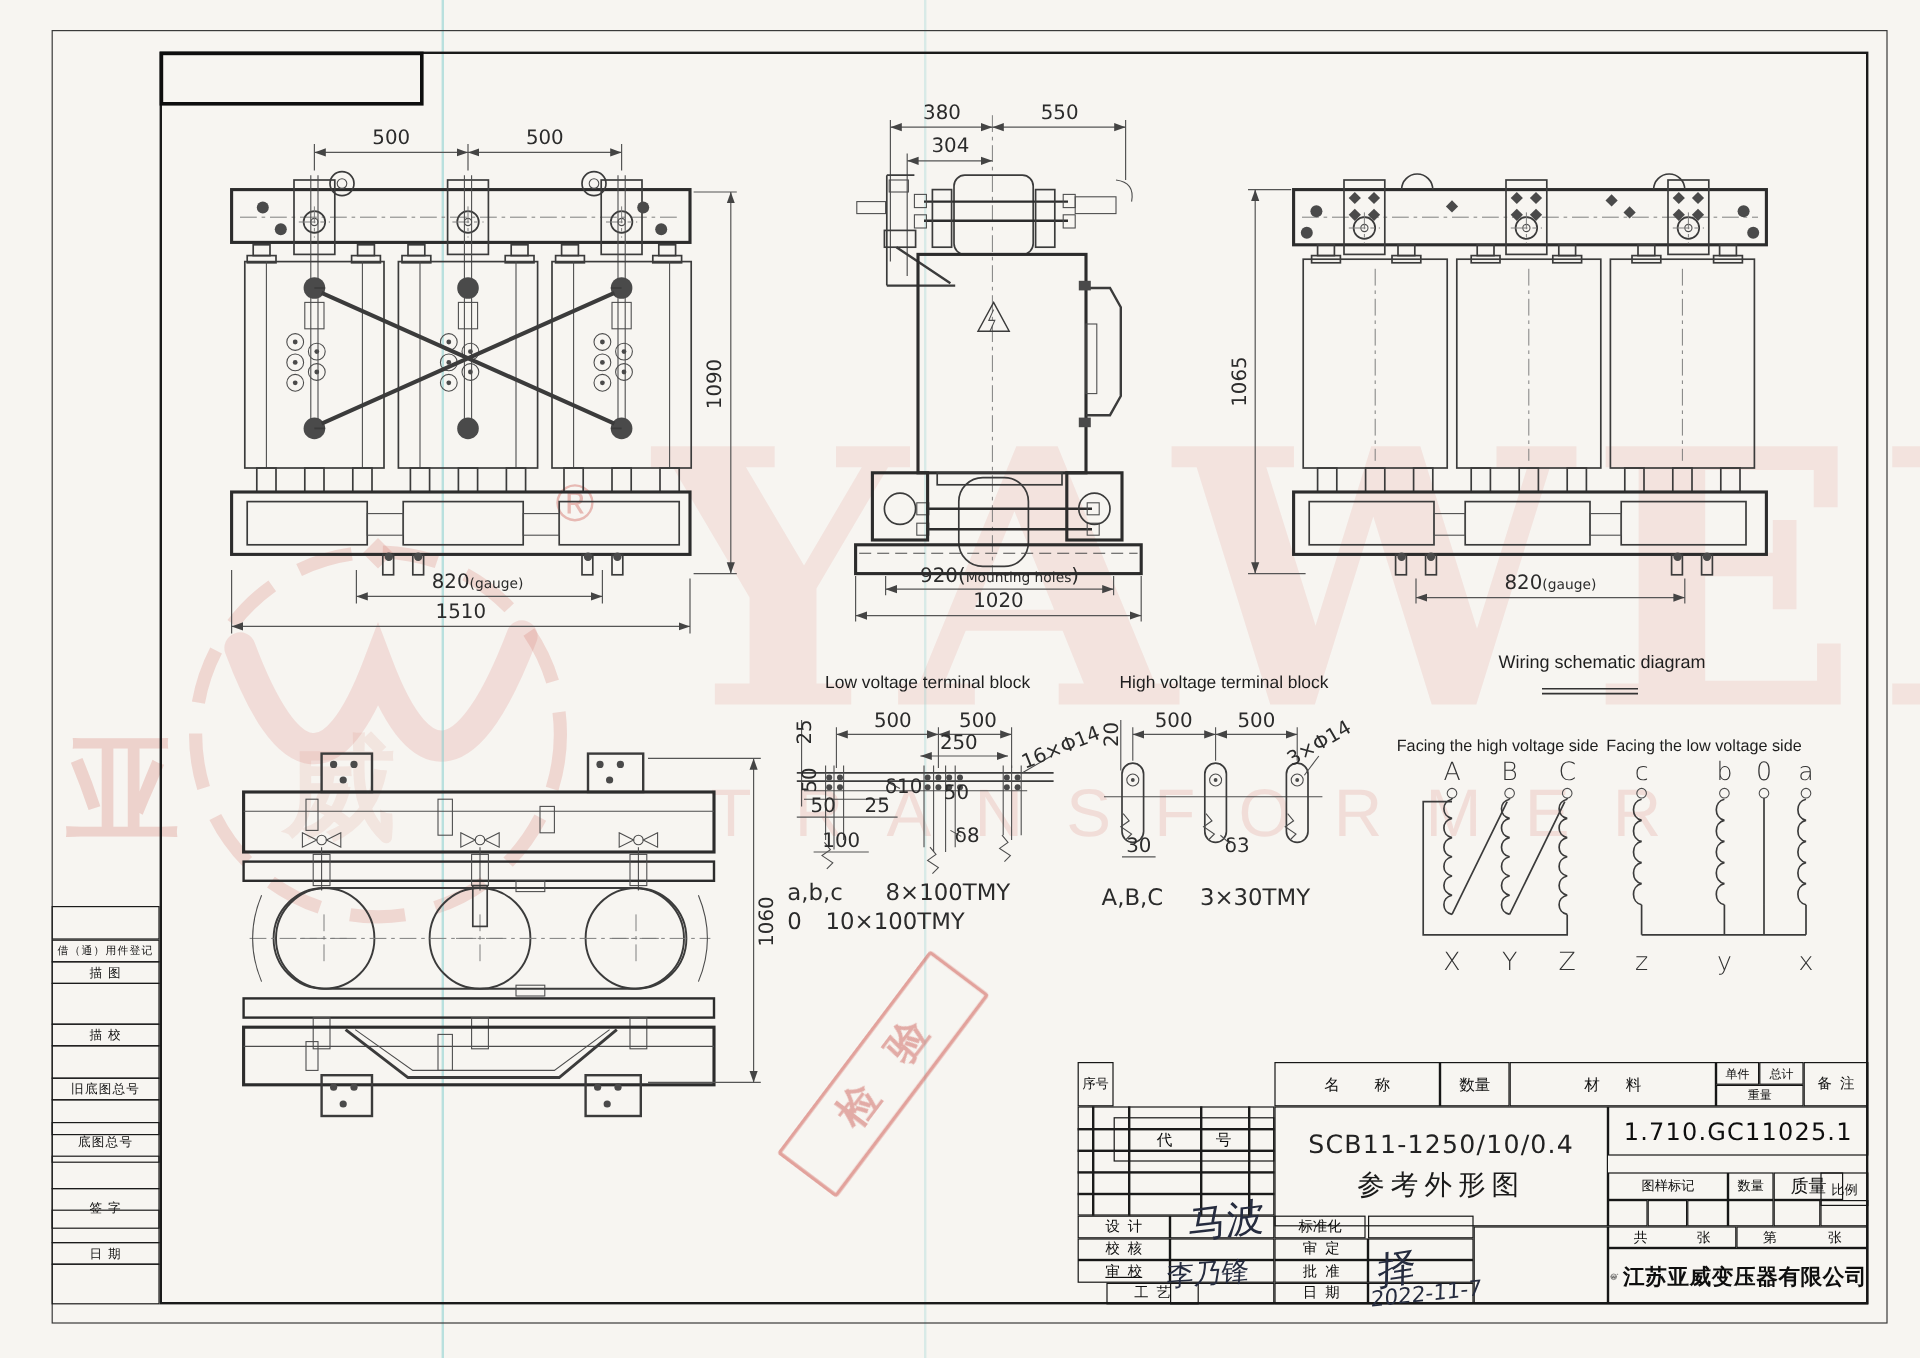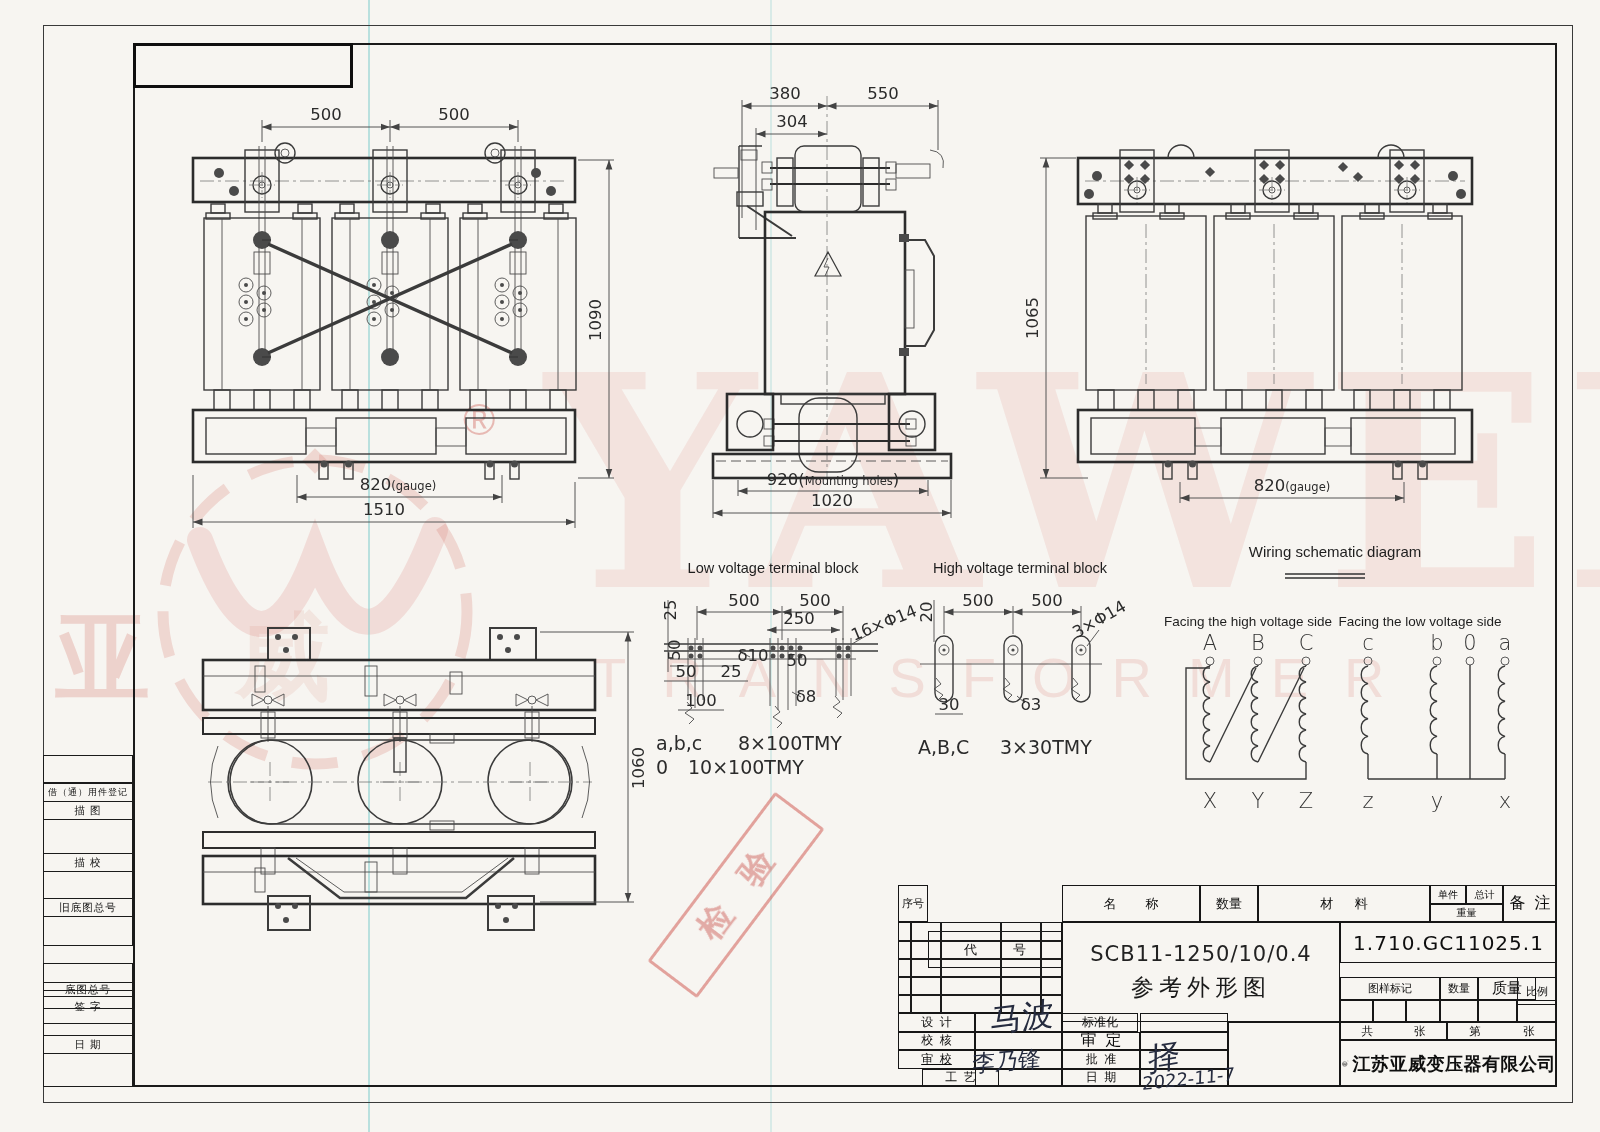--- a/index.html
+++ b/index.html
@@ -520,39 +520,39 @@
 
   <div>
     <div class="sb-cell" style="top:755px;height:28px;"></div>
     <div class="sb-cell" style="top:783px;height:19px;font-size:9px;">借（通）用件登记</div>
     <div class="sb-cell" style="top:801px;height:19px;">描  图</div>
     <div class="sb-cell" style="top:819px;height:35px;"></div>
     <div class="sb-cell" style="top:853px;height:19px;">描  校</div>
     <div class="sb-cell" style="top:871px;height:28px;"></div>
     <div class="sb-cell" style="top:898px;height:19px;">旧底图总号</div>
     <div class="sb-cell" style="top:916px;height:30px;"></div>
-    <div class="sb-cell" style="top:982px;height:15px;">底图总号</div>
+    <div class="sb-cell" style="top:935px;height:34px;">底图总号</div>
     <div class="sb-cell" style="top:963px;height:28px;"></div>
     <div class="sb-cell" style="top:990px;height:34px;">签  字</div>
     <div class="sb-cell" style="top:1008px;height:28px;"></div>
     <div class="sb-cell" style="top:1035px;height:19px;">日  期</div>
     <div class="sb-cell" style="top:1053px;height:34px;"></div>
   </div>
 
   <div>
 
     <div class="cell" style="left:898px;top:885px;width:30px;height:37px;font-size:11px;">序号</div>
     <div class="cell" style="left:928px;top:885px;width:134px;height:37px;font-size:13px;margin-top:46px;">代          号</div>
     <div class="cell" style="left:1062px;top:885px;width:138px;height:37px;font-size:13px;">名        称</div>
     <div class="cell" style="left:1200px;top:885px;width:58px;height:37px;font-size:13px;">数量</div>
     <div class="cell" style="left:1258px;top:885px;width:172px;height:37px;font-size:13px;">材      料</div>
     <div class="cell" style="left:1430px;top:885px;width:36px;height:19px;font-size:10px;">单件</div>
     <div class="cell" style="left:1466px;top:885px;width:37px;height:19px;font-size:10px;">总计</div>
     <div class="cell" style="left:1430px;top:904px;width:73px;height:18px;font-size:10px;">重量</div>
-    <div class="cell" style="left:1503px;top:885px;width:54px;height:37px;font-size:16px;">备  注</div>
+    <div class="cell" style="left:1503px;top:885px;width:54px;height:37px;font-size:12px;">备  注</div>
 
     <div class="cell" style="left:898px;top:922px;width:164px;height:91px;"></div>
     <div class="gline" style="left:898px;top:940px;width:164px;height:1.5px;"></div>
     <div class="gline" style="left:898px;top:958px;width:164px;height:1.5px;"></div>
     <div class="gline" style="left:898px;top:976px;width:164px;height:1.5px;"></div>
     <div class="gline" style="left:898px;top:994px;width:164px;height:1.5px;"></div>
     <div class="gline" style="left:910px;top:922px;width:1.5px;height:91px;"></div>
     <div class="gline" style="left:940px;top:922px;width:1.5px;height:91px;"></div>
     <div class="gline" style="left:1000px;top:922px;width:1.5px;height:91px;"></div>
     <div class="gline" style="left:1040px;top:922px;width:1.5px;height:91px;"></div>
@@ -593,21 +593,21 @@
       </svg>
       <span style="font-size:18px;font-weight:bold;letter-spacing:0.5px;">江苏亚威变压器有限公司</span>
     </div>
 
     <div class="cell" style="left:898px;top:1013px;width:77px;height:18.5px;font-size:12px;">设  计</div>
     <div class="cell" style="left:975px;top:1013px;width:87px;height:18.5px;"></div>
     <div class="cell" style="left:1062px;top:1013px;width:76px;height:18.5px;font-size:12px;">标准化</div>
     <div class="cell" style="left:1140px;top:1013px;width:88px;height:18.5px;"></div>
     <div class="cell" style="left:898px;top:1031.5px;width:77px;height:18.5px;font-size:12px;">校  核</div>
     <div class="cell" style="left:975px;top:1031.5px;width:87px;height:18.5px;"></div>
-    <div class="cell" style="left:1062px;top:1031.5px;width:78px;height:18.5px;font-size:16px;">审  定</div>
+    <div class="cell" style="left:1062px;top:1031.5px;width:78px;height:18.5px;font-size:12px;">审  定</div>
     <div class="cell" style="left:1140px;top:1031.5px;width:88px;height:18.5px;"></div>
     <div class="cell" style="left:898px;top:1050px;width:77px;height:18.5px;font-size:12px;text-decoration:underline;">审  校</div>
     <div class="cell" style="left:975px;top:1050px;width:87px;height:18.5px;"></div>
     <div class="cell" style="left:1062px;top:1050px;width:78px;height:18.5px;font-size:12px;">批  准</div>
     <div class="cell" style="left:1140px;top:1050px;width:88px;height:18.5px;"></div>
     <div class="cell" style="left:898px;top:1068.5px;width:77px;height:18.5px;font-size:12px;margin-left:24px;">工  艺</div>
     <div class="cell" style="left:975px;top:1068.5px;width:87px;height:18.5px;"></div>
     <div class="cell" style="left:1062px;top:1068.5px;width:78px;height:18.5px;font-size:12px;">日  期</div>
     <div class="cell" style="left:1140px;top:1068.5px;width:88px;height:18.5px;"></div>
 

